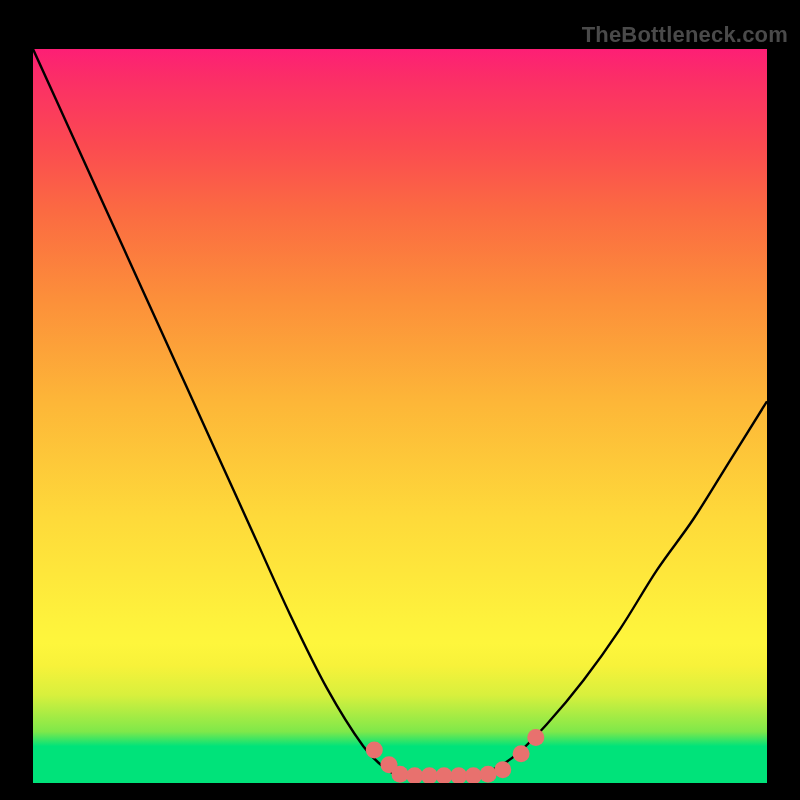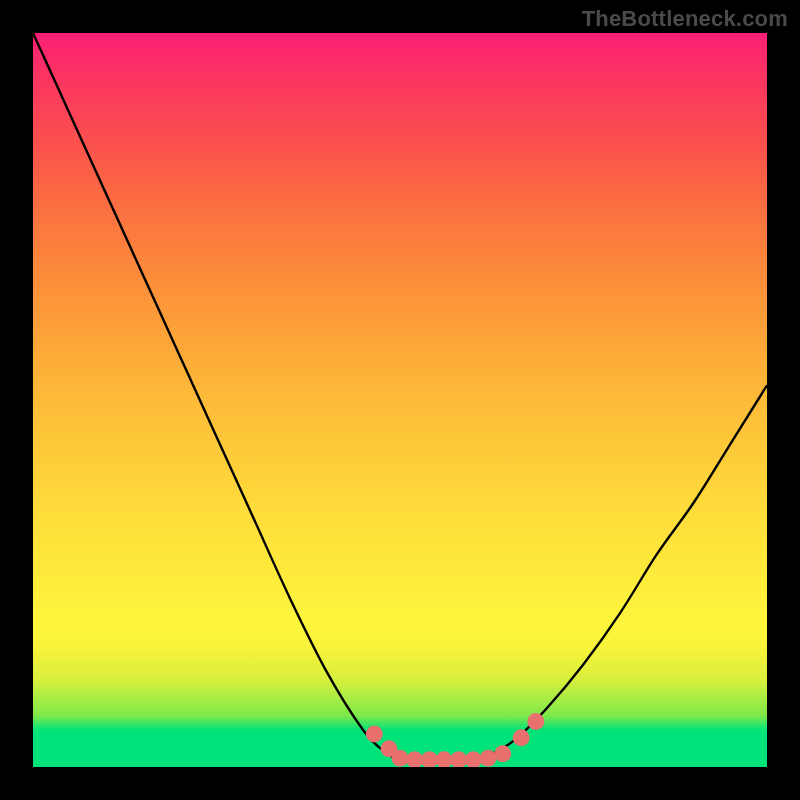--- a/index.html
+++ b/index.html
@@ -9,20 +9,21 @@
     height: 800px;
     overflow: hidden;
     background: #000;
     font-family: Arial, Helvetica, sans-serif;
   }
   .frame {
     position: relative;
     width: 800px;
     height: 684px;
     background: #000;
+    margin-top: 16px;
   }
   .plot {
     position: absolute;
     left: 33px;
     top: 33px;
     width: 734px;
     height: 734px;
     
     background: linear-gradient(
       to top,

